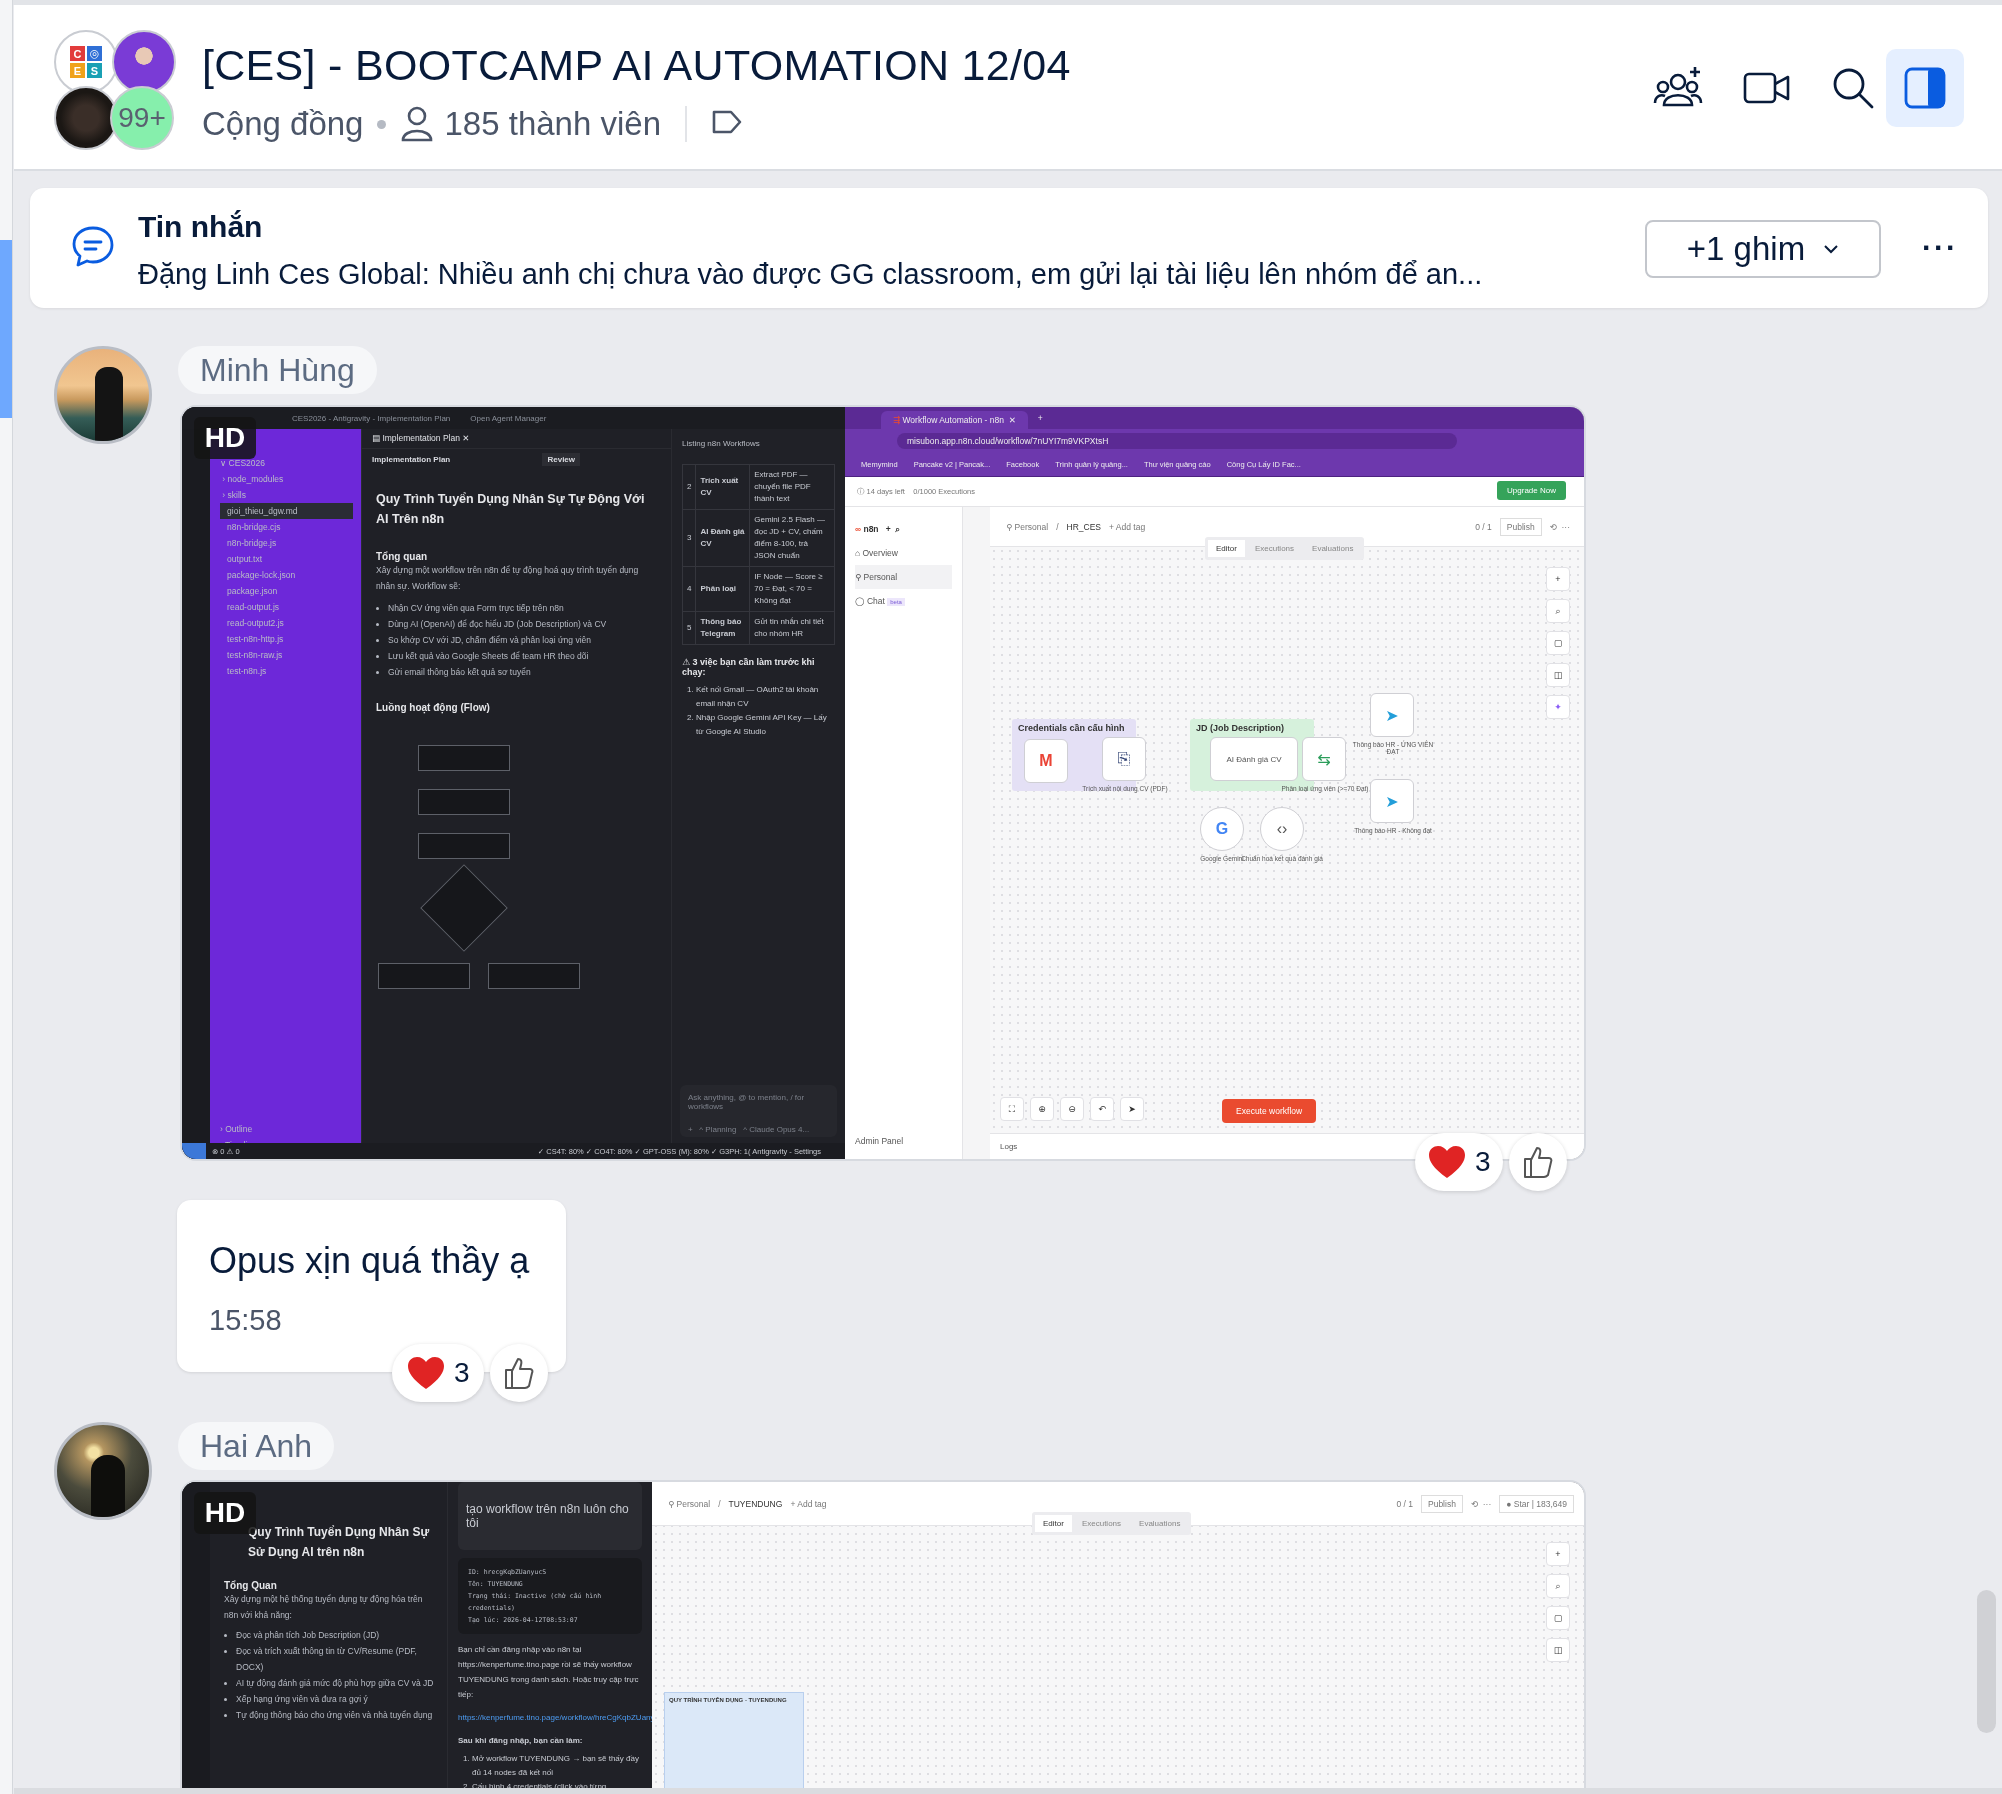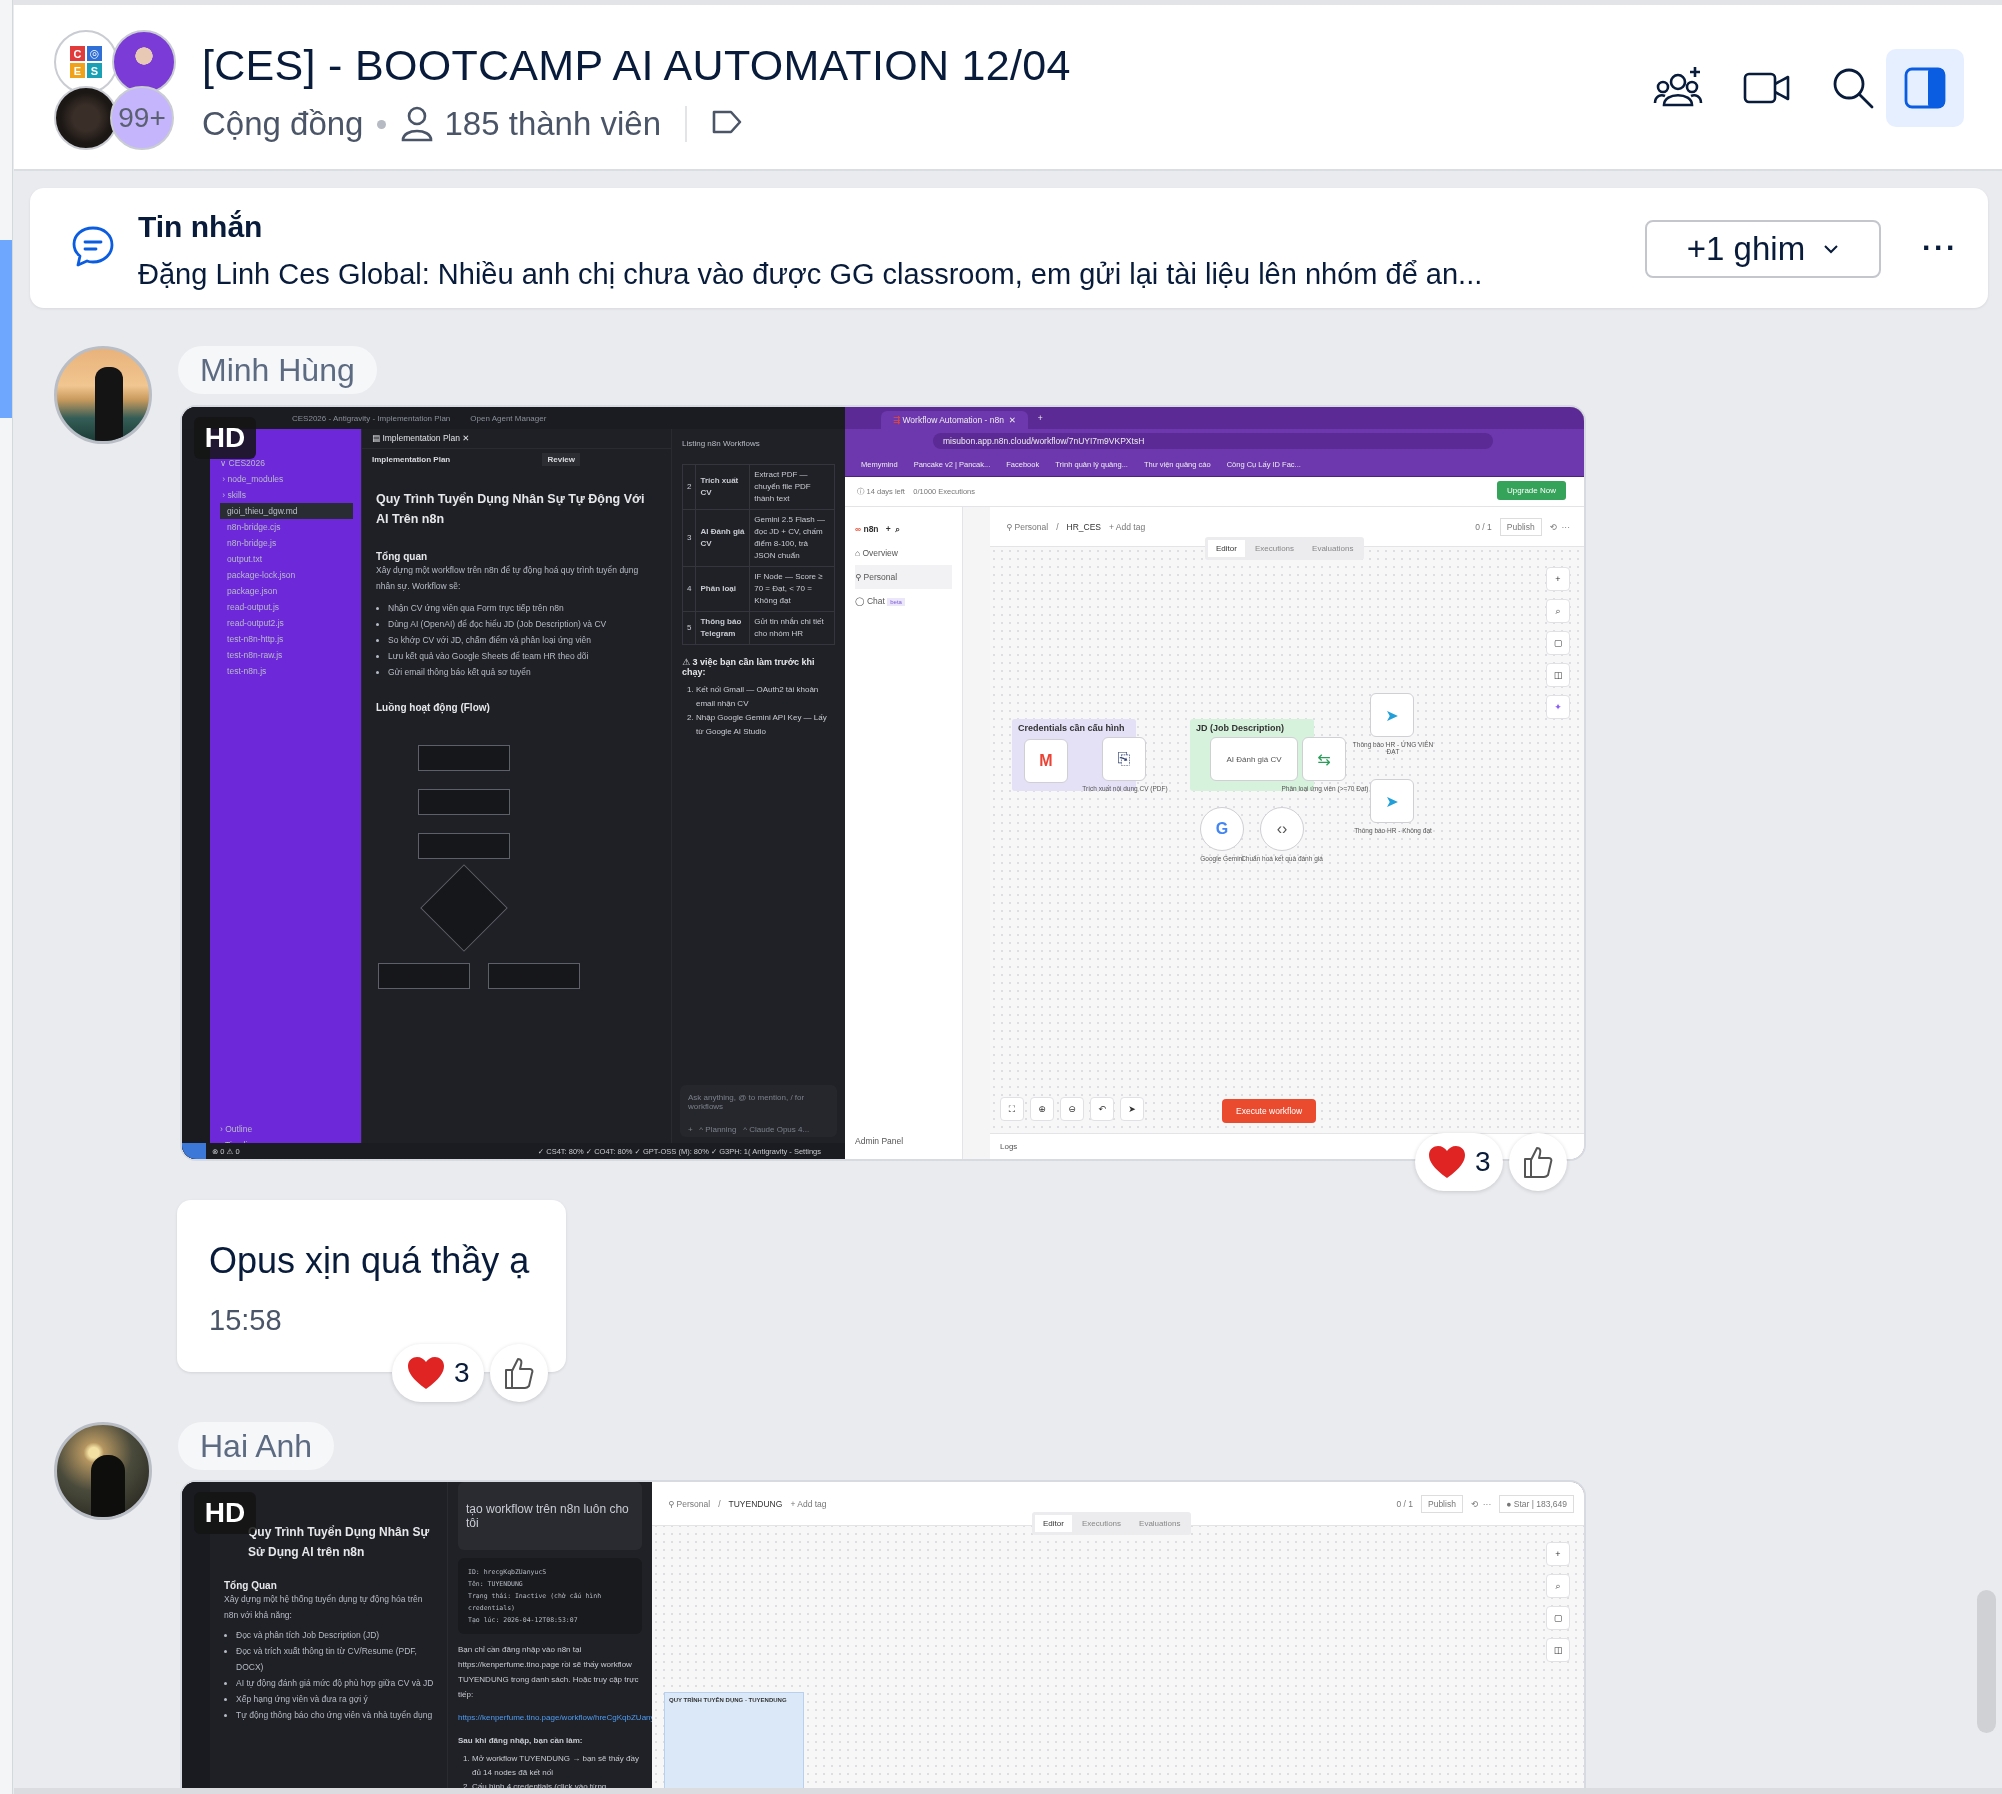--- a/index.html
+++ b/index.html
@@ -7,21 +7,21 @@
   .leftstrip { position: absolute; left: 0; top: 0; width: 13px; height: 1794px; background: #f4f5f7; border-right: 1px solid #d4d7dc; }
   .leftstrip .blue { position: absolute; left: 0; top: 240px; width: 12px; height: 178px; background: #6ea8fe; }
   .topbar { position: absolute; left: 0; top: 0; width: 2002px; height: 5px; background: #e2e4e8; }
   .header { position: absolute; left: 14px; top: 5px; width: 1988px; height: 166px; background: #fff; border-bottom: 2px solid #dadde2; }
   .av-group { position: absolute; left: 40px; top: 25px; width: 124px; height: 122px; }
   .av { position: absolute; width: 64px; height: 64px; border-radius: 50%; border: 2px solid #c9ccd2; overflow: hidden; }
   .av.a1 { left: 0; top: 0; background: #fff; display: flex; flex-wrap: wrap; align-items: center; justify-content: center; padding: 14px; gap: 2px; }
   .av.a1 span { width: 15px; height: 15px; font-size: 11px; font-weight: bold; color: #fff; display: flex; align-items: center; justify-content: center; }
   .av.a2 { left: 58px; top: 0; background: radial-gradient(circle at 50% 40%, #e8c9b6 0 18%, #7a3bd6 19% 100%); }
   .av.a3 { left: 0; top: 56px; background: radial-gradient(circle at 50% 50%, #3a2e28 0 30%, #1b1714 60%); }
-  .av.a4 { left: 56px; top: 56px; background: #c4b5fd; color: #5a6070; font-size: 28px; display: flex; align-items: center; justify-content: center; }
+  .av.a4 { left: 56px; top: 56px; background: #86efac; color: #5a6070; font-size: 28px; display: flex; align-items: center; justify-content: center; }
   .title { position: absolute; left: 188px; top: 36px; font-size: 43px; font-weight: 500; color: #081b3a; letter-spacing: 0.3px; white-space: nowrap; }
   .subtitle { position: absolute; left: 188px; top: 100px; font-size: 33px; color: #4b5568; display: flex; align-items: center; gap: 14px; white-space: nowrap; }
   .subtitle .dot { width: 9px; height: 9px; border-radius: 50%; background: #b5bac3; }
   .subtitle .sep { width: 2px; height: 36px; background: #e2e4e8; margin: 0 10px; }
   .hicon { position: absolute; top: 44px; width: 78px; height: 78px; display: flex; align-items: center; justify-content: center; border-radius: 10px; }
   .hicon.active { background: #e5efff; }
 
   .pinned { position: absolute; left: 30px; top: 188px; width: 1958px; height: 120px; background: #fff; border-radius: 14px; box-shadow: 0 1px 3px rgba(0,0,0,0.08); }
   .pinned .picon { position: absolute; left: 40px; top: 36px; }
   .pinned .ptitle { position: absolute; left: 108px; top: 22px; font-size: 30px; font-weight: 600; color: #081b3a; }
@@ -63,21 +63,21 @@
   .vs .chat td { border: 1px solid #35363d; padding: 4px; vertical-align: middle; line-height: 12px; }
   .vs .chat .warn { margin-top: 12px; font-size: 9px; font-weight: bold; color: #e6e7ea; }
   .vs .chat .input { position: absolute; left: 8px; right: 8px; bottom: 6px; height: 52px; background: #26272d; border-radius: 6px; font-size: 8px; color: #7c808a; padding: 8px; }
   .vs .status { position: absolute; left: 0; bottom: 0; width: 100%; height: 16px; background: #1b1c21; font-size: 7.5px; color: #c8cbd1; display: flex; align-items: center; justify-content: flex-end; padding-right: 24px; gap: 10px; }
   .vs .status .remote { position: absolute; left: 0; top: 0; width: 24px; height: 16px; background: #3c78d8; }
 
   
   .n8n { position: absolute; left: 663px; top: 0; right: 0; height: 100%; background: #f5f5f6; font-size: 9px; color: #555; }
   .n8n .chrome { position: absolute; left: 0; top: 0; width: 100%; height: 22px; background: #5b2a94; color: #eee; font-size: 8.5px; padding-left: 36px; display: flex; align-items: center; }
   .n8n .chrome .tab { background: #6d38ad; height: 18px; padding: 0 12px; border-radius: 6px 6px 0 0; display: flex; align-items: center; margin-top: 4px; }
-  .n8n .url { position: absolute; left: 0; top: 22px; width: 100%; height: 24px; background: #6d38ad; padding-left: 88px; display: flex; align-items: center; }
+  .n8n .url { position: absolute; left: 0; top: 22px; width: 100%; height: 24px; background: #6d38ad; padding-left: 52px; display: flex; align-items: center; }
   .n8n .url span { background: #5b2a94; border-radius: 12px; padding: 3px 10px; color: #eee; font-size: 8.5px; width: 560px; }
   .n8n .bm { position: absolute; left: 0; top: 46px; width: 100%; height: 24px; background: #6d38ad; color: #eee; font-size: 7.5px; display: flex; align-items: center; gap: 16px; padding-left: 16px; border-bottom: 1px solid #4c2280; }
   .n8n .trial { position: absolute; left: 0; top: 70px; width: 100%; height: 30px; background: #fff; border-bottom: 1px solid #e4e4e7; font-size: 7.5px; color: #777; display: flex; align-items: center; padding-left: 12px; }
   .n8n .upg { position: absolute; right: 18px; top: 4px; background: #35a35a; color: #fff; padding: 5px 10px; border-radius: 3px; font-size: 8px; }
   .n8n .side { position: absolute; left: 0; top: 100px; width: 118px; bottom: 0; background: #fff; border-right: 1px solid #e4e4e7; padding: 10px 10px; }
   .n8n .side div { height: 24px; line-height: 24px; font-size: 8.5px; color: #555; }
   .n8n .side .sel { background: #f2f2f4; }
   .n8n .side .bottomnav { position: absolute; left: 10px; bottom: 6px; width: 125px; }
   .n8n .main { position: absolute; left: 145px; top: 100px; right: 0; bottom: 0; background-color: #f7f7f8; background-image: radial-gradient(#dedee2 1px, transparent 1px); background-size: 8px 8px; }
   .n8n .main .topbar2 { position: absolute; left: 0; top: 0; width: 100%; height: 40px; background: #fff; border-bottom: 1px solid #e4e4e7; font-size: 8.5px; color: #777; display: flex; align-items: center; padding-left: 16px; gap: 8px; }

